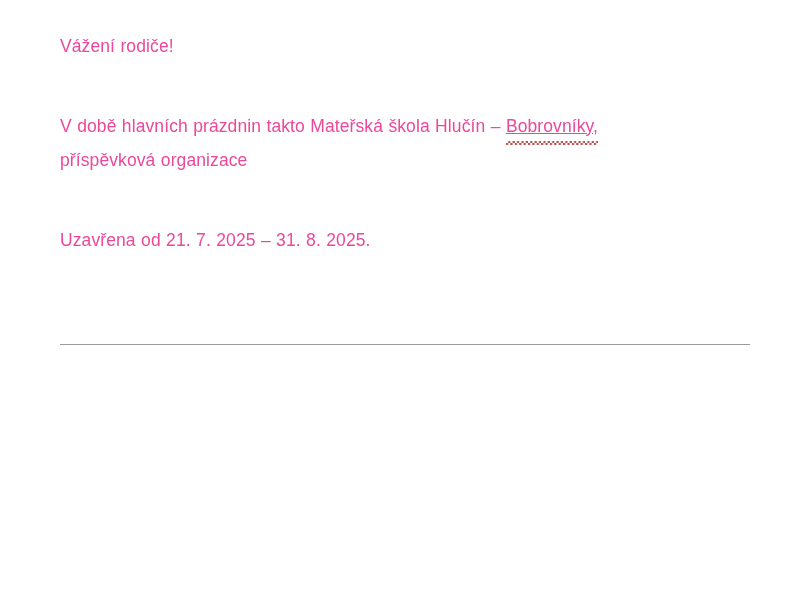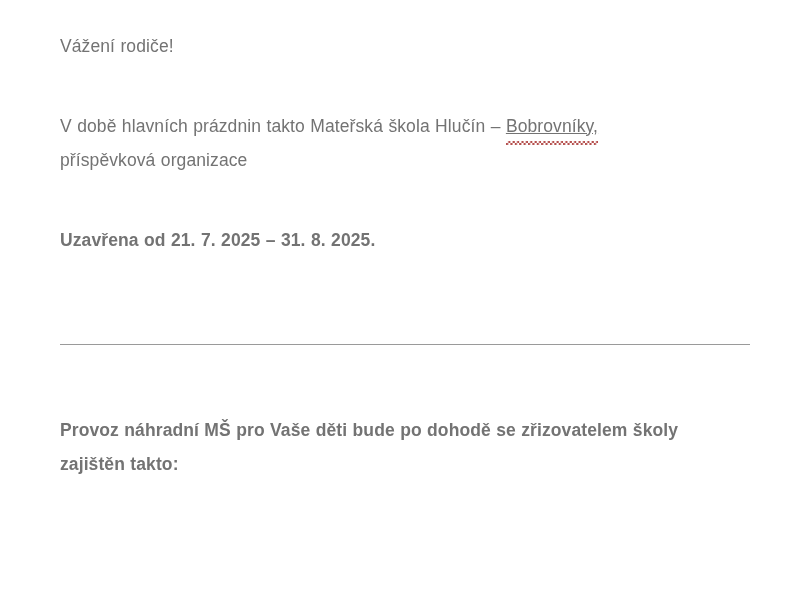--- a/index.html
+++ b/index.html
@@ -26,25 +26,25 @@
     left: 60px;
     top: 0;
     width: 690px;
   }
 
   
   .para {
     font-size: 17.5px;
     line-height: 34px;
     letter-spacing: 0.1px;
-    color: #737373;
+    color: #ec4899;
     word-spacing: 0.4px;
   }
   .para.bold {
-    font-weight: bold;
+    font-weight: normal;
   }
 
   .gap-sm { height: 11px; }
   .gap-md { height: 26px; }
   .gap-lg { height: 50px; }
   .gap-xl { height: 58px; }
 
   
   .misspell {
     position: relative;
@@ -111,24 +111,20 @@
 
     <div class="gap-xl"></div>
 
 
     <div class="hr-wrap">
       <hr class="hr-line">
     </div>
 
     <div class="gap-lg"></div>
 
-    <p class="para bold">
-      <span>Provoz náhradní MŠ pro Vaše děti bude po dohodě se zřizovatelem školy</span><br>
-      <span>zajištěn takto:</span>
-    </p>
 
     <div class="gap-md"></div>
 
     <div class="sched-block">
       <span class=""></span><br>
       
     </div>
 
   </div>
 </div>

